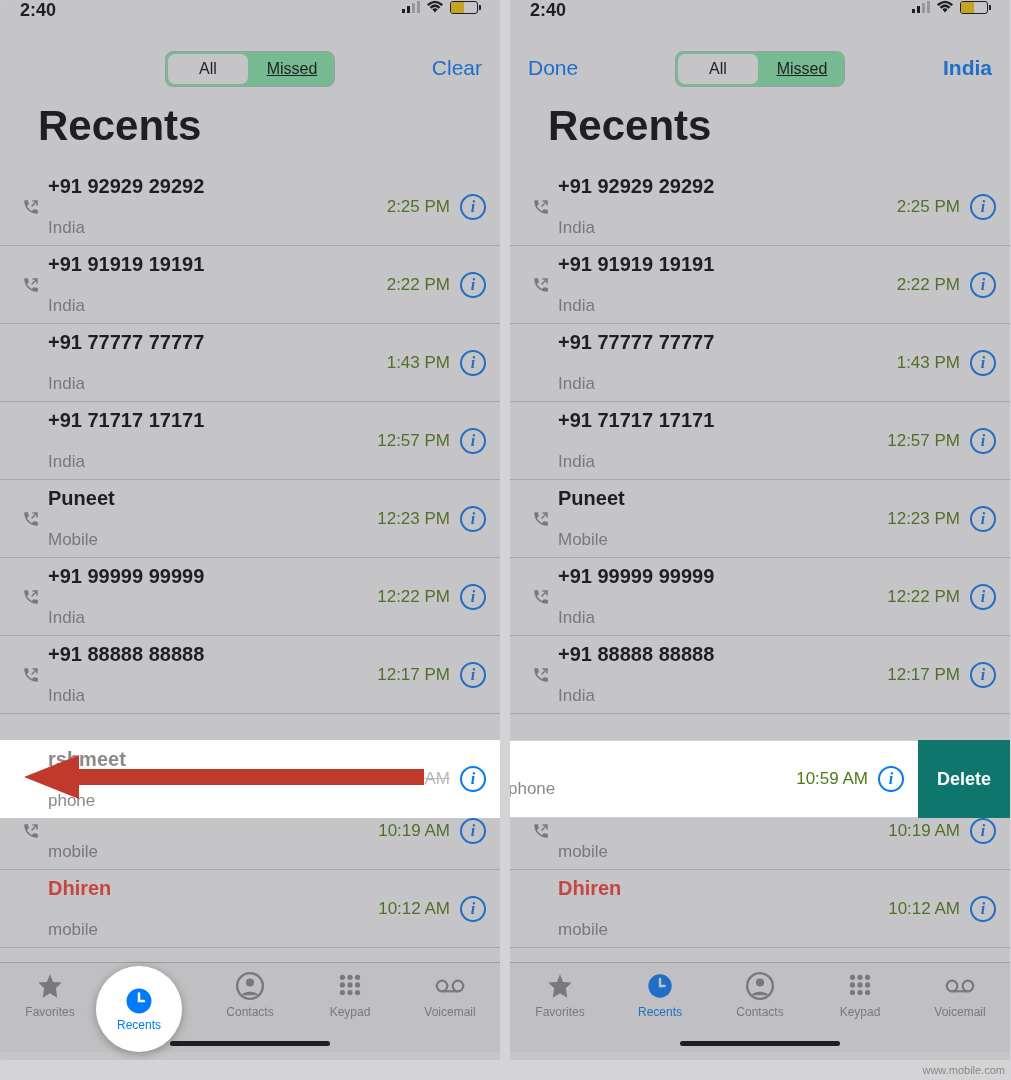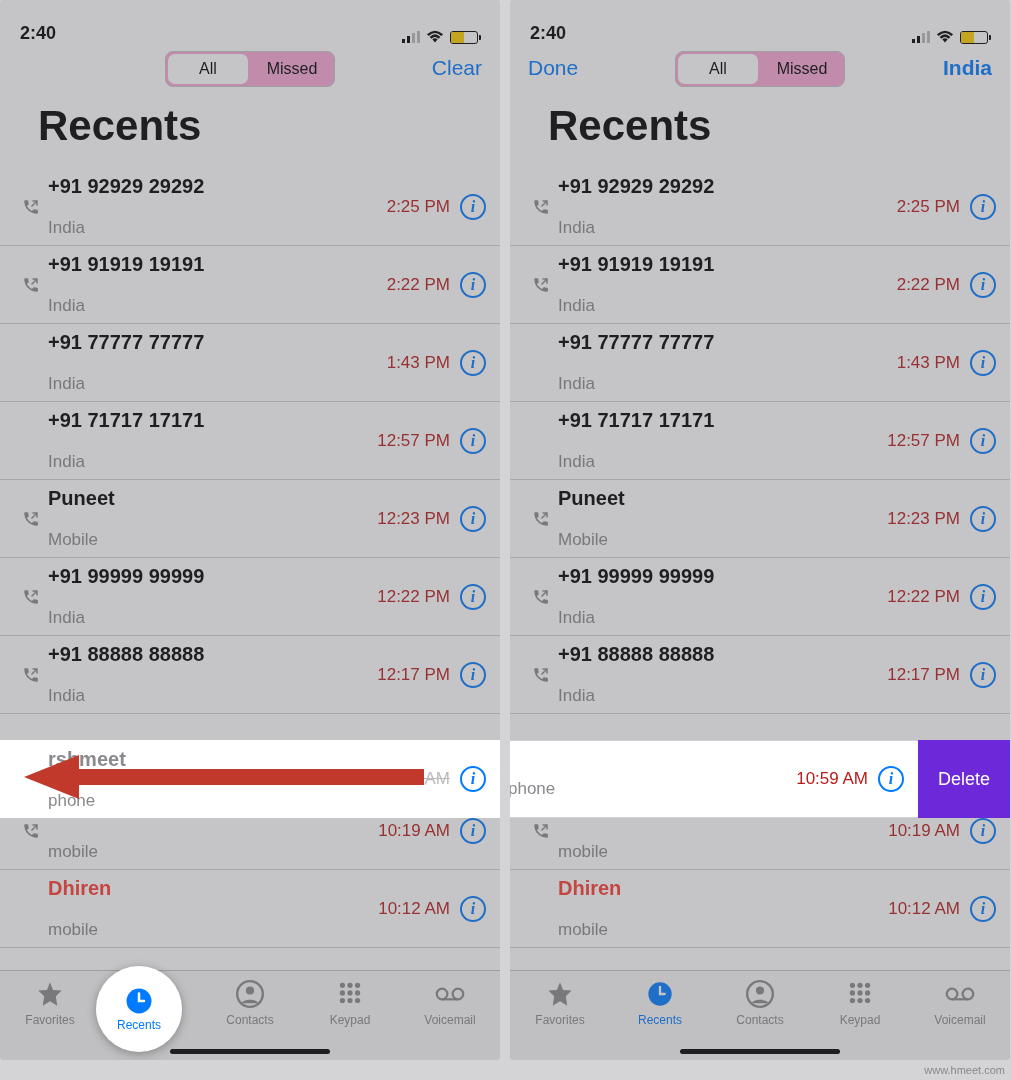--- a/index.html
+++ b/index.html
@@ -23,23 +23,23 @@
   .dim-overlay {
     position: absolute;
     inset: 0;
     background: rgba(90,90,95,0.35);
     pointer-events: none;
     z-index: 50;
   }
   .status-bar {
     height: 44px;
     display: flex;
-    align-items: flex-end;
+    align-items: flex-start;
     justify-content: space-between;
-    padding: 12px 22px 0 20px;
+    padding: 0 22px 0 20px;
     font-size: 18px;
     font-weight: 600;
     color: #000;
   }
   .status-right { display: flex; align-items: center; gap: 6px; }
   .signal-bars { display: flex; align-items: flex-end; gap: 2px; height: 12px; }
   .signal-bars span { width: 3px; background: #000; }
   .signal-bars span:nth-child(1){height:4px;} .signal-bars span:nth-child(2){height:7px;}
   .signal-bars span:nth-child(3){height:10px;background:#bbb;} .signal-bars span:nth-child(4){height:12px;background:#bbb;}
   .wifi-icon { width: 18px; height: 14px; position: relative; }
@@ -64,30 +64,30 @@
     color: #007aff;
   }
   .nav-left { left: 18px; }
   .nav-right { right: 18px; }
   .seg-control {
     margin: 0 auto;
     display: flex;
     border: 1px solid #c4c4c6;
     border-radius: 8px;
     overflow: hidden;
-    background: #f9a8d4;
+    background: #86efac;
     height: 36px;
   }
   .seg-item {
     width: 84px;
     display: flex; align-items: center; justify-content: center;
     font-size: 16px; color: #000;
   }
   .seg-item.active { background: #fff; border-radius: 7px; margin: 2px; width: 80px; }
-  .seg-item:not(.active){ color:#000; }
+  .seg-item:not(.active){ color:#000;text-decoration:underline; }
 
   .page-title {
     font-size: 42px;
     font-weight: 700;
     color: #000;
     padding: 8px 18px 18px 38px;
   }
 
   .call-list { }
   .call-row {
@@ -97,41 +97,42 @@
     border-bottom: 0.5px solid #d1d1d5;
     height: 78px;
     position: relative;
     background: #fff;
   }
   .call-icon-col { width: 34px; display:flex; justify-content:center; color:#8a8a8e; }
   .call-info { flex: 1; display: flex; flex-direction: column; }
   .call-name { font-size: 20px; font-weight: 600; color: #000; }
   .call-name.missed { color: #ff3b30; }
   .call-sub { font-size: 17px; color: #8a8a8e; margin-top: 20px; }
-  .call-time { font-size: 17px; color: #b91c1c; margin-right: 10px; white-space: nowrap; }
+  .call-time { font-size: 17px; color: #4d7c0f; margin-right: 10px; white-space: nowrap; }
   .info-btn {
     width: 26px; height: 26px; border: 2px solid #007aff; border-radius: 50%;
     display:flex; align-items:center; justify-content:center;
     color:#007aff; font-family: Georgia, serif; font-style: italic; font-weight: 600; font-size: 16px;
   }
 
   .highlight-row { position: absolute; left: 0; width: 100%; background: #fff; height: 78px; z-index: 60; display:flex; align-items:center; padding: 10px 14px; }
   .arrow-annot {
     position: absolute; z-index: 70; pointer-events:none;
   }
 
   .delete-btn {
     position: absolute; right: 0; width: 92px; height: 78px;
-    background: #6d28d9; color: #fff; font-size: 18px;
+    background: #0f766e; color: #fff; font-size: 18px;
     display:flex; align-items:center; justify-content:center;
     z-index: 65;
+    font-weight: bold;
   }
 
   .tab-bar {
-    position: absolute; bottom: 0; left: 0; right: 0;
+    position: absolute; bottom: 8px; left: 0; right: 0;
     height: 90px; border-top: 0.5px solid #c4c4c6;
     display: flex; justify-content: space-around;
     padding-top: 8px;
     background: #f7f7f8;
   }
   .tab-item {
     display:flex; flex-direction:column; align-items:center; gap: 4px;
     font-size: 12px; color: #8a8a8e; width: 80px;
   }
   .tab-item.active { color: #007aff; }
@@ -593,13 +594,13 @@
               <line x1="8" y1="15" x2="26" y2="15" stroke="#8a8a8e" stroke-width="2.5"></line>
             </svg>
           </span>
         <span>Voicemail</span>
       </div>
       <div class="home-indicator"></div>
     </div>
   </div>
 
 </div>
-<div class="watermark">www.hmeet.com</div>
+<div class="watermark">www.mobile.com</div>
 
 </body></html>

